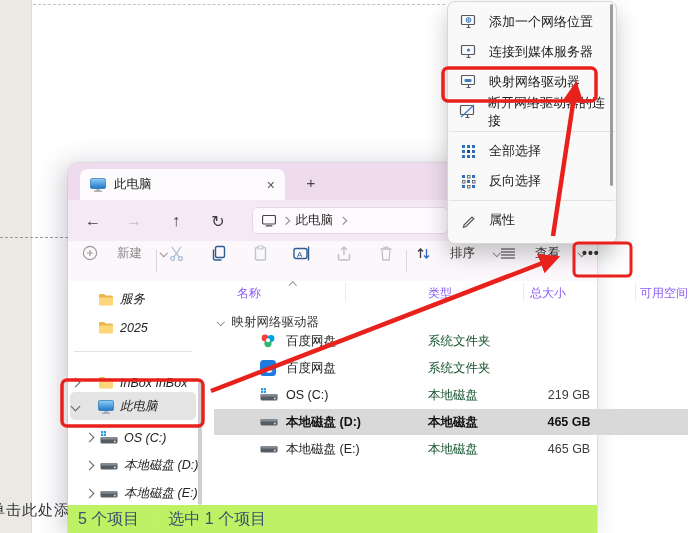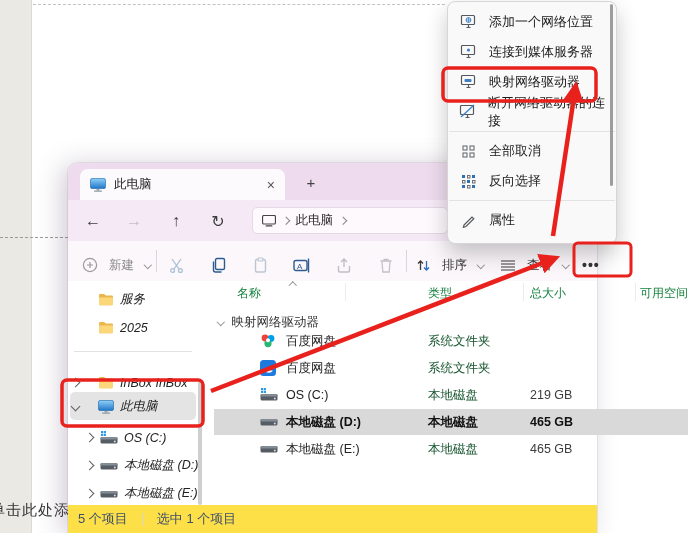--- a/index.html
+++ b/index.html
@@ -33,51 +33,51 @@
   .navbar{position:absolute;left:0;top:37px;width:100%;height:41px;background:#f6e9f6;}
   .navbtn{position:absolute;top:8px;width:26px;height:26px;display:flex;align-items:center;justify-content:center;font-size:16px;color:#3c3c3c;}
   .navbtn.disabled{color:#c9b9c9;}
   .addressbar{
     position:absolute;left:184px;top:7px;width:196px;height:27px;background:#fdf9fd;
     border:1px solid #e6d8e6;border-radius:5px;display:flex;align-items:center;gap:7px;
     padding:0 9px;box-sizing:border-box;font-size:12.5px;color:#2c2c2c;
   }
 
   .toolbar{position:absolute;left:0;top:78px;width:100%;height:40px;background:#fbf7fb;border-bottom:1px solid #e8dfe8;}
-  .tb{position:absolute;top:12px;height:24px;display:flex;align-items:center;gap:11px;font-size:12.5px;color:#8b8b8b;}
+  .tb{position:absolute;top:0;height:24px;display:flex;align-items:center;gap:19px;font-size:12.5px;color:#8b8b8b;}
   .tb.dark{color:#333;}
   .tb-sep{position:absolute;top:9px;width:1px;height:22px;background:#ddd3dd;}
   .tb-ico{display:flex;align-items:center;justify-content:center;width:24px;height:24px;}
 
   .content{position:absolute;left:0;top:118px;width:100%;height:224px;background:#fff;}
 
   
   .sidebar{position:absolute;left:0;top:0;width:136px;height:100%;font-size:12.5px;color:#222;}
   .side-row{position:absolute;left:2px;width:126px;height:27px;display:flex;align-items:center;gap:6px;}
   .side-label{white-space:nowrap;overflow:hidden;font-style:italic;}
   .side-sep{position:absolute;left:6px;top:70px;width:118px;border-top:1px solid #e2e2e2;}
   .side-pill{position:absolute;left:2px;top:111px;width:126px;height:28px;background:#e4e4e4;border-radius:5px;}
   .side-scroll{position:absolute;left:130px;top:100px;width:4px;height:124px;background:#cfcfcf;border-radius:2px;}
 
   
   .filelist{position:absolute;left:144px;top:0;width:480px;height:100%;font-size:12.5px;color:#222;}
-  .fl-head{position:absolute;top:0;left:0;width:100%;height:22px;font-size:12px;color:#15803d;}
+  .fl-head{position:absolute;top:0;left:0;width:100%;height:22px;font-size:12px;color:#8b5cf6;}
   .fl-col{position:absolute;top:4px;}
   .fl-div{position:absolute;top:2px;width:1px;height:18px;background:#ececec;}
   .sort-caret{position:absolute;left:78px;top:-4px;}
   .group-row{position:absolute;left:6px;top:30px;height:22px;display:flex;align-items:center;gap:8px;color:#333;}
   .row{position:absolute;left:2px;width:474px;height:26px;display:flex;align-items:center;}
   .row .ico{position:absolute;left:46px;width:18px;height:16px;display:flex;align-items:center;}
   .row .nm{position:absolute;left:72px;white-space:nowrap;text-align:right;}
   .row .tp{position:absolute;left:214px;color:#14532d;}
-  .row .sz{position:absolute;left:316px;width:104px;text-align:left;color:#3c3c3c;}
+  .row .sz{position:absolute;left:303px;width:104px;text-align:center;color:#3c3c3c;}
   .row.selected{background:#d9d9d9;}
   .row.selected .nm,.row.selected .tp,.row.selected .sz{font-weight:bold;color:#111;}
 
-  .statusbar{position:absolute;left:0;top:342px;width:100%;height:28px;background:#fde047;display:flex;align-items:center;gap:14px;padding-left:10px;box-sizing:border-box;font-size:13px;color:#3f4f6e;}
+  .statusbar{position:absolute;left:0;top:342px;width:100%;height:28px;background:#bef264;display:flex;align-items:center;gap:14px;padding-left:10px;box-sizing:border-box;font-size:16px;color:#3f4f6e;}
   .st-div{width:1px;height:13px;background:#d5d5d5;}
 
   
   .menu{
     position:absolute;left:447px;top:1px;width:170px;height:243px;z-index:50;
     background:#f9f9f9;border:1px solid #d8d4d8;border-radius:8px;
     box-shadow:0 10px 22px rgba(0,0,0,.22);overflow:hidden;box-sizing:border-box;padding-top:5px;
   }
   .mi{height:30px;display:flex;align-items:center;gap:12px;padding:0 11px;font-size:13px;color:#1b1b1b;}
   .mi .mico{width:18px;height:18px;display:flex;align-items:center;justify-content:center;}
@@ -436,30 +436,35 @@
         <rect x="1.5" y="1.5" width="13" height="9" rx="1" fill="none" stroke="#54595f" stroke-width="1.2"></rect>
         <path d="M6.5 13.5 h4 M8.5 10.5 v3" stroke="#54595f" stroke-width="1.2"></path>
         <path d="M2 13 L15 1" stroke="#3f7fc1" stroke-width="1.3"></path>
       </svg>
     </span>
     <span>断开网络驱动器的连接</span>
   </div>
   <div class="m-sep"></div>
   <div class="mi">
     <span class="mico">
-      <svg width="13" height="13" viewBox="0 0 13 13">
-        <g fill="none" stroke="#6a6f75" stroke-width="1.1">
-          <rect x="1" y="1" width="4" height="4"></rect>
-            <rect x="8" y="1" width="4" height="4"></rect>
-          <rect x="1" y="8" width="4" height="4"></rect>
-            <rect x="8" y="8" width="4" height="4"></rect>
+      <svg width="15" height="15" viewBox="0 0 15 15">
+        <g fill="#2d6fb8">
+          <rect x="1" y="1" width="3" height="3"></rect>
+            <rect x="6" y="1" width="3" height="3"></rect>
+            <rect x="11" y="1" width="3" height="3"></rect>
+          <rect x="1" y="6" width="3" height="3"></rect>
+            <rect x="6" y="6" width="3" height="3" fill="#1b4e8a"></rect>
+            <rect x="11" y="6" width="3" height="3"></rect>
+          <rect x="1" y="11" width="3" height="3"></rect>
+            <rect x="6" y="11" width="3" height="3"></rect>
+            <rect x="11" y="11" width="3" height="3"></rect>
         </g>
       </svg>
     </span>
-    <span>全部取消</span>
+    <span>全部选择</span>
   </div>
   <div class="mi">
     <span class="mico">
       <svg width="15" height="15" viewBox="0 0 15 15">
         <g fill="#2d6fb8">
           <rect x="1" y="1" width="3" height="3"></rect>
             <rect x="11" y="1" width="3" height="3"></rect>
           <rect x="6" y="6" width="3" height="3"></rect>
           <rect x="1" y="11" width="3" height="3"></rect>
             <rect x="11" y="11" width="3" height="3"></rect>

